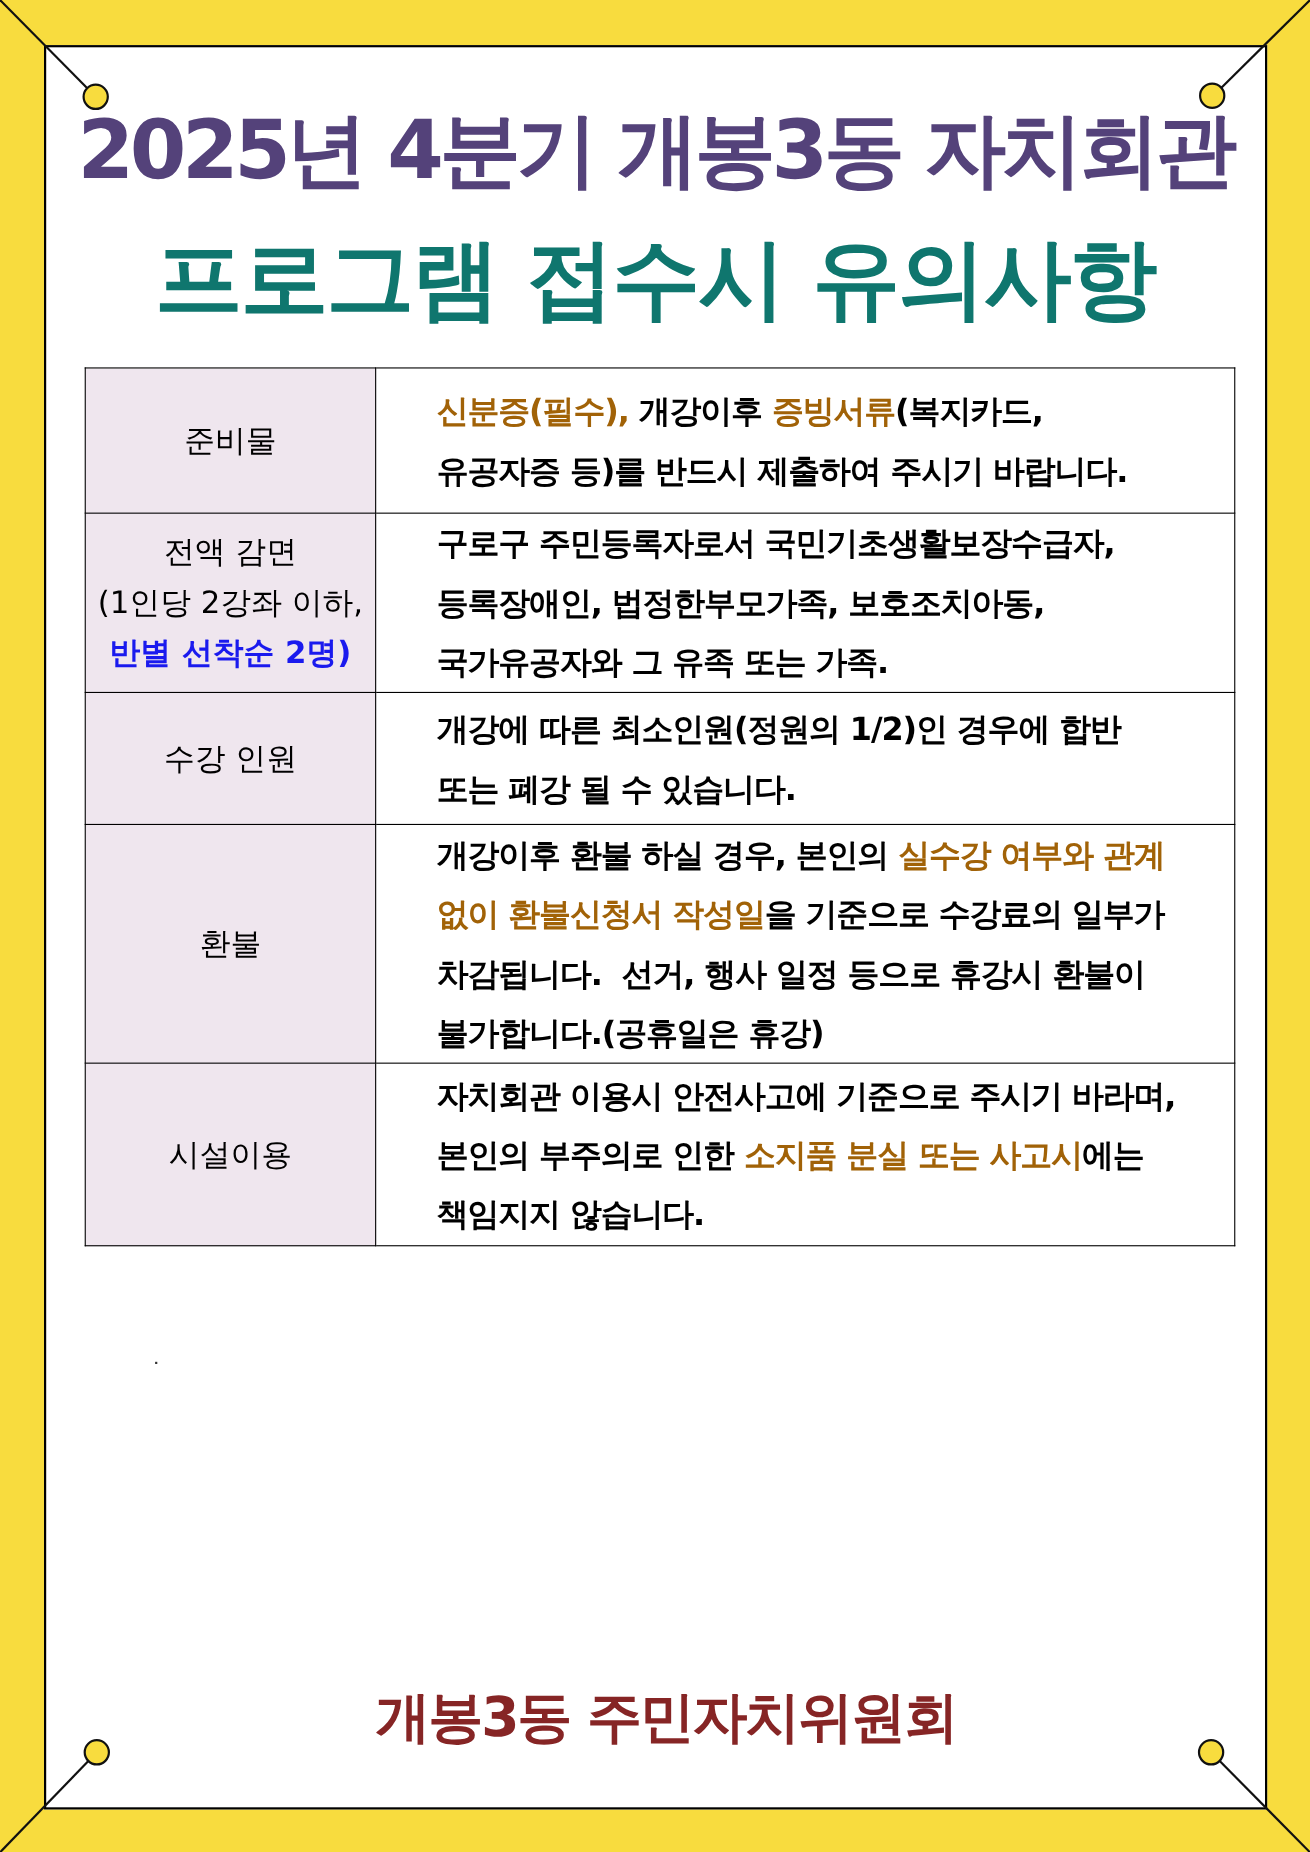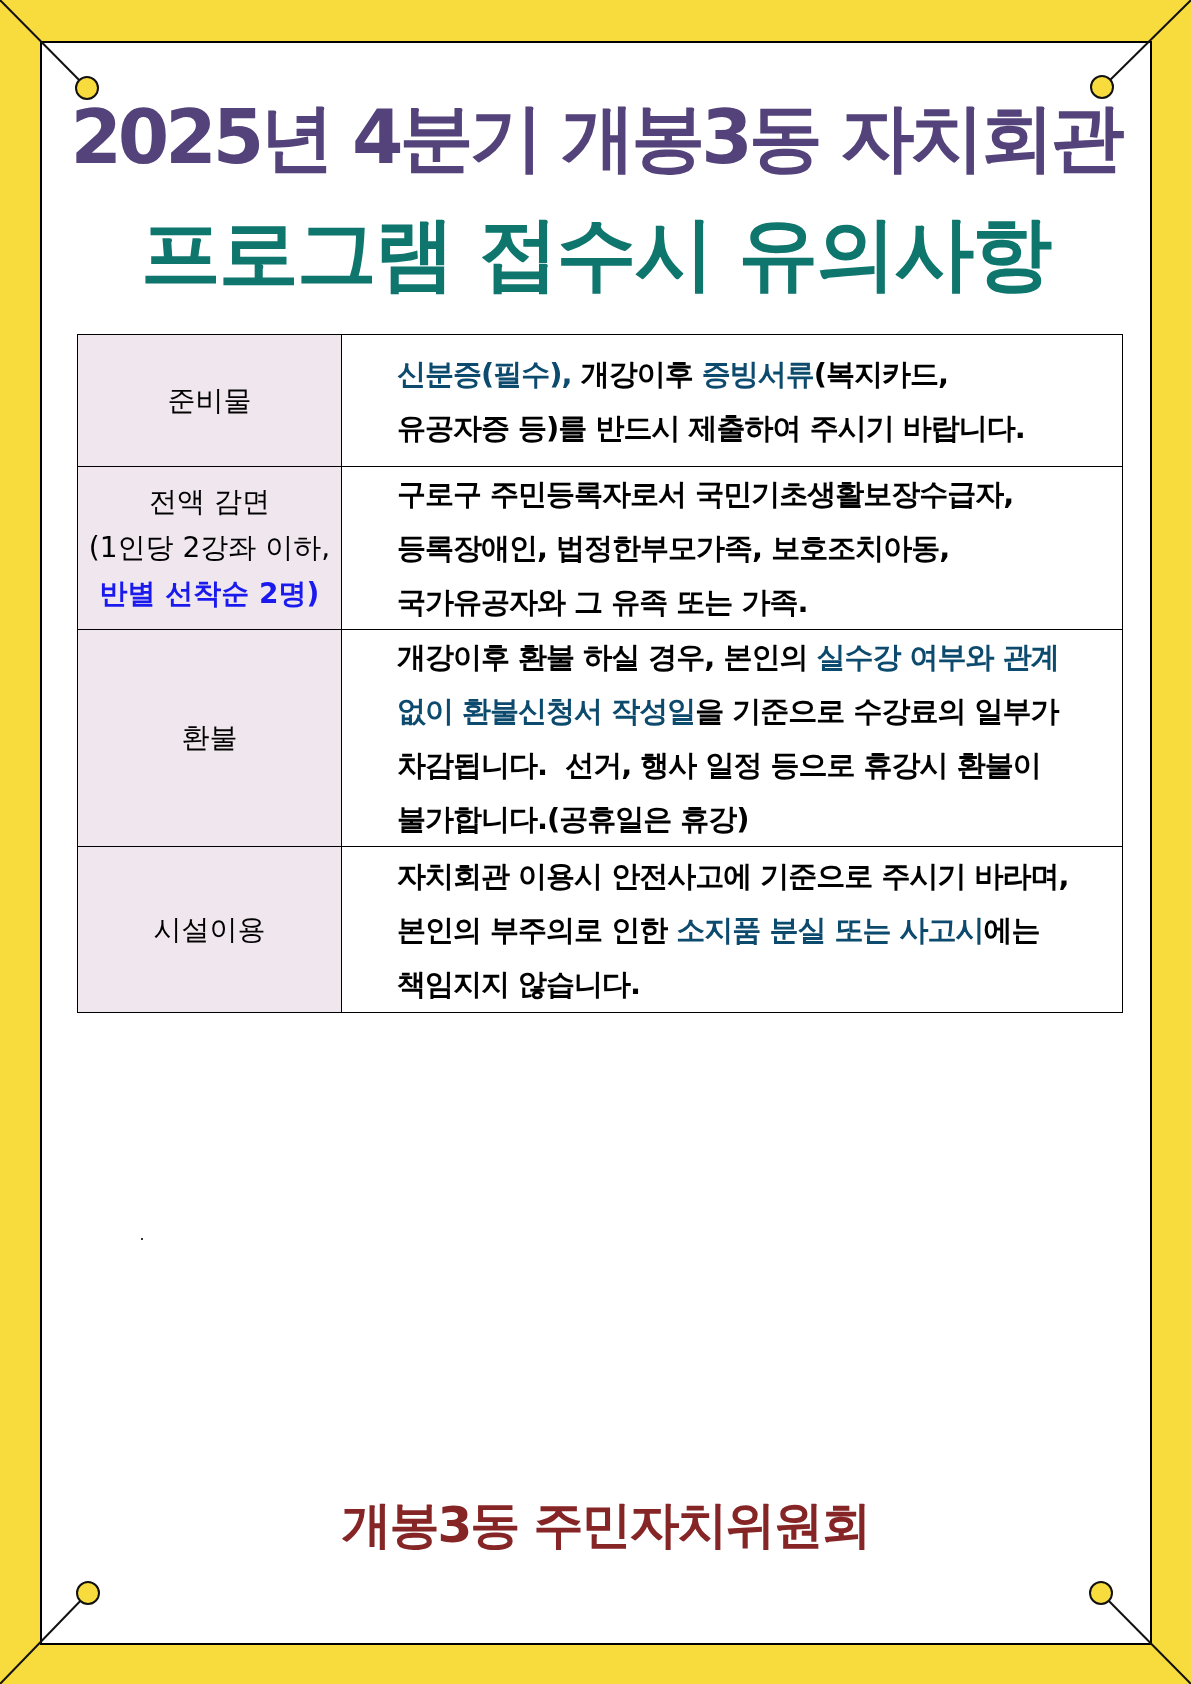--- a/index.html
+++ b/index.html
@@ -31,24 +31,24 @@
   table.rules td { border: 1.5px solid #000; vertical-align: middle; }
   td.label {
     width: 263px; background: #efe6ee; text-align: center;
     font-size: 28px; line-height: 46px; color: #000; padding: 0;
   }
   td.label .blue { color: #1a1aee; font-weight: bold; }
   td.content {
     padding: 0 10px 0 55px; font-size: 29px; font-weight: bold; line-height: 54px;
     color: #000; letter-spacing: -1px;
   }
-  td.content .hl { color: #0c4a6e; }
+  td.content .hl { color: #a16207; }
   .line { display: block; white-space: nowrap; }
   .footer {
-    position: absolute; left: 0; width: 1191px; top: 1492px; text-align: center;
+    position: absolute; left: 0; width: 1191px; top: 1528px; text-align: center;
     font-size: 50px; font-weight: bold; color: #862525; letter-spacing: -2px;
     padding-left: 20px; box-sizing: border-box;
   }
   .dot { position: absolute; left: 141px; top: 1238px; width: 2px; height: 2px; background: #333; }
 </style>
 </head>
 <body>
 
 <div class="panel"></div>
 
@@ -91,20 +91,29 @@
       </td>
       <td class="content">
         <span class="line"><span>구로구 주민등록자로서 국민기초생활보장수급자,</span></span>
         <span class="line"><span>등록장애인, 법정한부모가족, 보호조치아동,</span></span>
         <span class="line"><span>국가유공자와 그 유족 또는 가족.</span></span>
       </td>
     </tr>
 
 
 
+    <tr style="height:120px">
+      <td class="label">
+        <span class="line">수강 인원</span>
+      </td>
+      <td class="content">
+        <span class="line"><span>개강에 따른 최소인원(정원의 1/2)인 경우에 합반</span></span>
+        <span class="line"><span>또는 폐강 될 수 있습니다.</span></span>
+      </td>
+    </tr>
 
     <tr style="height:216px">
       <td class="label">
         <span class="line">환불</span>
       </td>
       <td class="content">
         <span class="line"><span>개강이후 환불 하실 경우, 본인의 </span><span class="hl">실수강 여부와 관계</span></span>
         <span class="line"><span class="hl">없이 환불신청서 작성일</span><span>을 기준으로 수강료의 일부가</span></span>
         <span class="line"><span style="white-space:pre">차감됩니다.  선거, 행사 일정 등으로 휴강시 환불이</span></span>
         <span class="line"><span>불가합니다.(공휴일은 휴강)</span></span>

